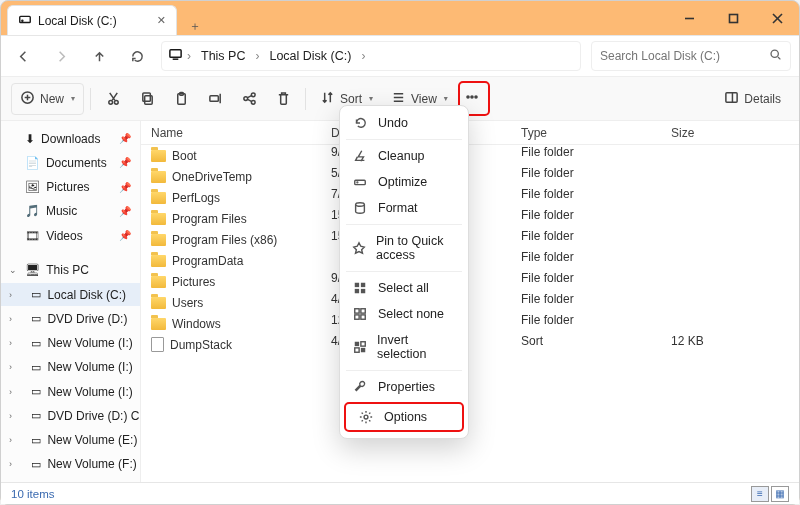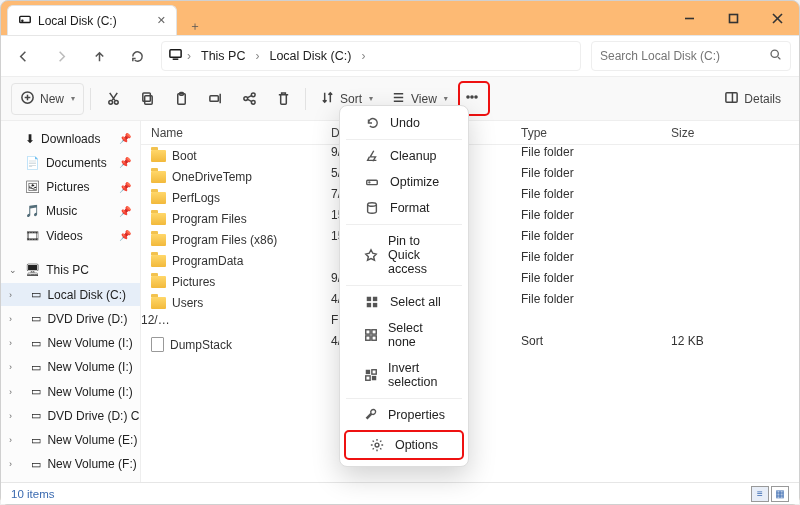--- a/index.html
+++ b/index.html
@@ -83,21 +83,21 @@
   .folder { background:linear-gradient(#ffd76a,#f2b93b); border-radius:1px; position:relative;}
   .folder::before{content:"";position:absolute;top:-3px;left:0;width:7px;height:3px;background:#f2c24e;border-radius:1px 1px 0 0;}
   .file { width:13px; height:15px; background:#fff; border:1px solid #999; border-radius:1px;}
 
   
   .ctxmenu {
     position:absolute; left:338px; top:104px; width:130px;
     background:#fff; border:1px solid #ddd; border-radius:8px;
     box-shadow:0 10px 28px rgba(0,0,0,.18); padding:4px 0; z-index:10;
   }
-  .mitem { display:flex; align-items:center; gap:10px; padding:6px 24px; font-size:12.5px; color:#222;}
+  .mitem { display:flex; align-items:center; gap:10px; padding:6px 12px; font-size:12.5px; color:#222;}
   .mitem .mi { width:16px; display:flex; justify-content:center; color:#555;}
   .msep { height:1px; background:#eee; margin:3px 6px;}
   .redbox2 { border:2.5px solid #e11; border-radius:5px; margin:2px 4px; }
 
   
   .statusbar { height:22px; border-top:1px solid #e6e6e6; display:flex; align-items:center; padding:0 10px; font-size:11.5px; color:#3a6ab0; background:#fff;}
   .viewtoggles { margin-left:auto; display:flex; gap:2px;}
   .vtog { width:18px; height:16px; border:1px solid #999; display:flex; align-items:center; justify-content:center; font-size:10px;}
   .vtog.active{ background:#e8eef8;}
 
@@ -416,20 +416,24 @@
           <div class="row">
             <div class="c-name">
               <span class="ficon folder"></span>
               <span>Users</span>
             </div>
             <div class="c-date">4/…</div>
             <div class="c-type">File folder</div>
             <div class="c-size"></div>
           </div>
           <div class="row">
+            <div class="c-name">
+              <span class="ficon folder"></span>
+              <span>Windows</span>
+            </div>
             <div class="c-date">12/…</div>
             <div class="c-type">File folder</div>
             <div class="c-size"></div>
           </div>
           <div class="row">
             <div class="c-name">
               <span class="file"></span>
               <span>DumpStack</span>
             </div>
             <div class="c-date">4/…</div>

